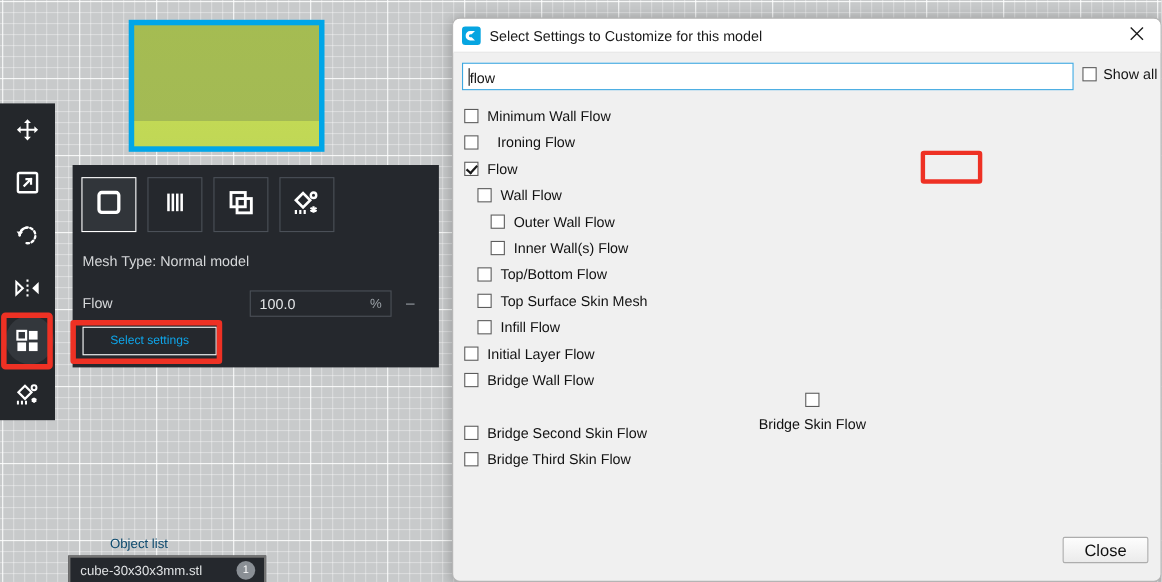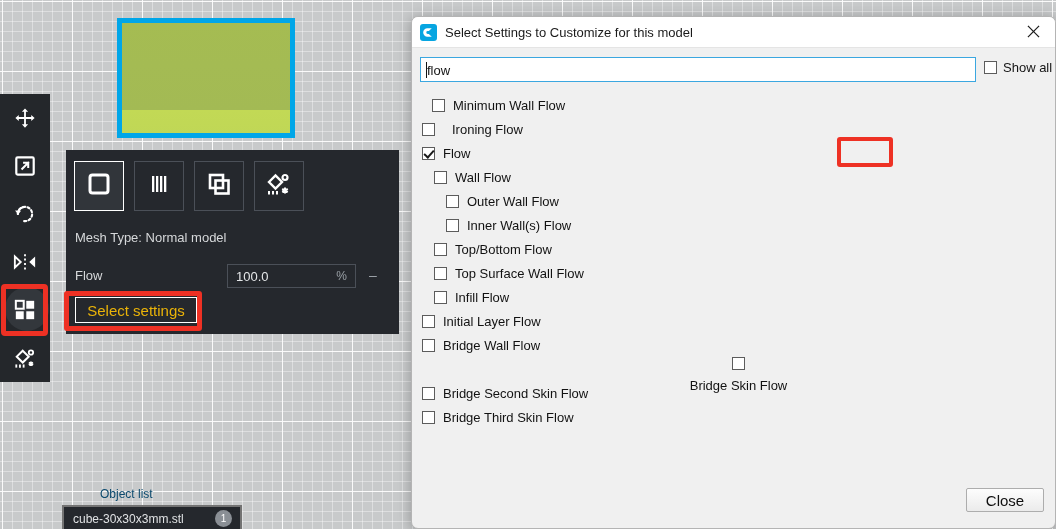--- a/index.html
+++ b/index.html
@@ -124,21 +124,21 @@
   }
   .flow-minus {
     position: absolute; left: 294px; top: 4px;
     color: #9aa0a6; font-size: 14px; line-height: 14px;
   }
   .select-settings-btn {
     position: absolute; left: 9px; top: 147px;
     width: 122px; height: 26px;
     border: 1px solid #ffffff;
     background: #25282d;
-    color: #eab308; font-size: 15px;
+    color: #0ea5e9; font-size: 11px;
     display: flex; align-items: center; justify-content: center;
     box-sizing: border-box;
   }
   .select-settings-highlight {
     position: absolute; left: 64px; top: 291px;
     width: 138px; height: 40px;
     border: 5px solid #ee3124;
     border-radius: 3px;
     box-sizing: border-box;
     pointer-events: none;
@@ -456,21 +456,21 @@
         <span class="search-caret"></span>
         <span class="search-text">flow</span>
       </div>
       <div class="showall-wrap">
         <span class="cb"></span>
         <span class="showall-label">Show all</span>
       </div>
     </div>
 
     <div class="settings-list" id="settings-list">
-        <div class="setting-row" style="padding-left: 20px; text-align: right;">
+        <div class="setting-row" style="padding-left: 10px; text-align: right;">
           <span class="cb"></span>
           <span class="setting-label">Minimum Wall Flow</span>
         </div>
         <div class="setting-row" style="padding-left: 10px; gap: 17px;">
           <span class="cb"></span>
           <span class="setting-label">Ironing Flow</span>
         </div>
         <div class="setting-row" style="padding-left: 10px;">
           <span class="cb checked"></span>
           <span class="setting-label">Flow</span>
@@ -486,21 +486,21 @@
         <div class="setting-row" style="padding-left: 34px;">
           <span class="cb"></span>
           <span class="setting-label">Inner Wall(s) Flow</span>
         </div>
         <div class="setting-row" style="padding-left: 22px;">
           <span class="cb"></span>
           <span class="setting-label">Top/Bottom Flow</span>
         </div>
         <div class="setting-row" style="padding-left: 22px;">
           <span class="cb"></span>
-          <span class="setting-label">Top Surface Wall Flow</span>
+          <span class="setting-label">Top Surface Skin Mesh</span>
         </div>
         <div class="setting-row" style="padding-left: 22px;">
           <span class="cb"></span>
           <span class="setting-label">Infill Flow</span>
         </div>
         <div class="setting-row" style="padding-left: 10px;">
           <span class="cb"></span>
           <span class="setting-label">Initial Layer Flow</span>
         </div>
         <div class="setting-row" style="padding-left: 10px;">

